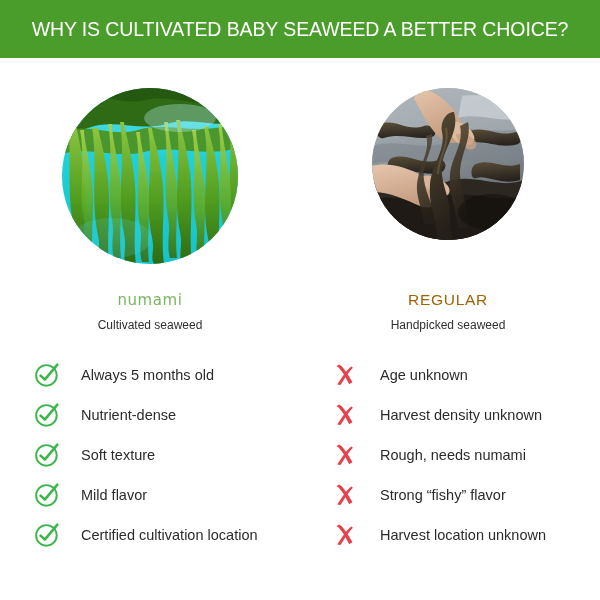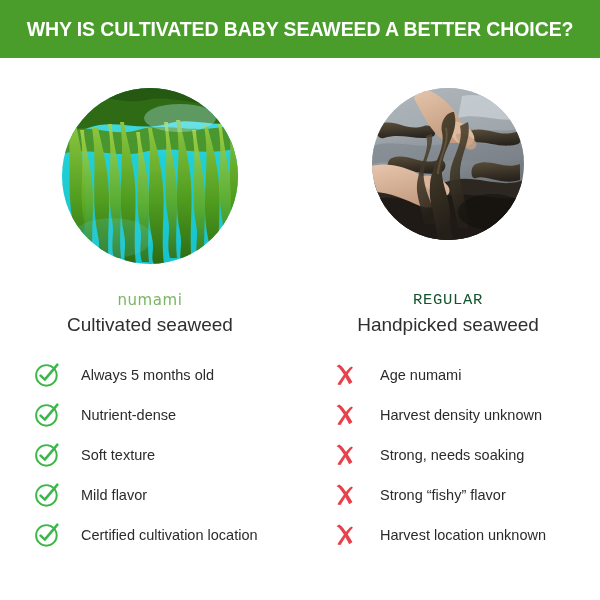--- a/index.html
+++ b/index.html
@@ -29,21 +29,21 @@
     width: 600px;
     height: 58px;
     background: #4a9d2a;
     display: flex;
     align-items: center;
     justify-content: center;
   }
   .header-title {
     color: #ffffff;
     font-size: 19.5px;
-    font-weight: bold;
+    font-weight: normal;
     letter-spacing: -0.1px;
     text-align: right;
     white-space: nowrap;
     font-family: "Liberation Sans", sans-serif;
   }
 
   
   .photo-circle {
     position: absolute;
     border-radius: 50%;
@@ -78,27 +78,27 @@
   .brand-logo {
     font-size: 15px;
     color: #7ab661;
     letter-spacing: 0.6px;
     line-height: 24px;
     font-weight: normal;
     font-family: "DejaVu Sans", sans-serif;
   }
   .regular-label {
     font-size: 15.5px;
-    color: #14532d;
+    color: #a16207;
     letter-spacing: 0.7px;
     line-height: 24px;
-    font-family: Liberation Mono, monospace;
+    font-family: Liberation Sans, sans-serif;
   }
   .col-sub {
-    font-size: 19px;
+    font-size: 12px;
     color: #2f2f2f;
     line-height: 22px;
     margin-top: 2px;
     font-family: "Liberation Sans", sans-serif;
   }
 
   
   .list {
     position: absolute;
     top: 355px;
@@ -306,41 +306,41 @@
 
   <div class="list list-right">
 
     <div class="list-row">
       <span class="row-icon">
         <svg width="24" height="24" viewBox="0 0 24 24">
           <path d="M4.5 3.2 C7 4 9 7 11.4 10.8 C13.6 14.4 15.6 18.2 17.2 21.2 C18.6 20.4 20 19.6 20.4 19 C18.4 15.4 15.6 11 13 7.4 C10.6 4.2 8.4 2 7.2 1.6 Z" fill="#e8414a"></path>
           <path d="M19.4 3.6 C17.2 5 14.6 8 11.8 11.8 C9.2 15.4 6.8 19 5.4 21.4 C6.6 21.8 8 22 8.8 21.8 C10.6 18.8 13 15 15.4 11.6 C17.8 8.2 19.8 5.8 21 4.8 Z" fill="#e8414a"></path>
         </svg>
       </span>
-      <span class="row-label">Age numami</span>
+      <span class="row-label">Age unknown</span>
     </div>
 
     <div class="list-row">
       <span class="row-icon">
         <svg width="24" height="24" viewBox="0 0 24 24">
           <path d="M4.5 3.2 C7 4 9 7 11.4 10.8 C13.6 14.4 15.6 18.2 17.2 21.2 C18.6 20.4 20 19.6 20.4 19 C18.4 15.4 15.6 11 13 7.4 C10.6 4.2 8.4 2 7.2 1.6 Z" fill="#e8414a"></path>
           <path d="M19.4 3.6 C17.2 5 14.6 8 11.8 11.8 C9.2 15.4 6.8 19 5.4 21.4 C6.6 21.8 8 22 8.8 21.8 C10.6 18.8 13 15 15.4 11.6 C17.8 8.2 19.8 5.8 21 4.8 Z" fill="#e8414a"></path>
         </svg>
       </span>
       <span class="row-label">Harvest density unknown</span>
     </div>
 
     <div class="list-row">
       <span class="row-icon">
         <svg width="24" height="24" viewBox="0 0 24 24">
           <path d="M4.5 3.2 C7 4 9 7 11.4 10.8 C13.6 14.4 15.6 18.2 17.2 21.2 C18.6 20.4 20 19.6 20.4 19 C18.4 15.4 15.6 11 13 7.4 C10.6 4.2 8.4 2 7.2 1.6 Z" fill="#e8414a"></path>
           <path d="M19.4 3.6 C17.2 5 14.6 8 11.8 11.8 C9.2 15.4 6.8 19 5.4 21.4 C6.6 21.8 8 22 8.8 21.8 C10.6 18.8 13 15 15.4 11.6 C17.8 8.2 19.8 5.8 21 4.8 Z" fill="#e8414a"></path>
         </svg>
       </span>
-      <span class="row-label">Strong, needs soaking</span>
+      <span class="row-label">Rough, needs numami</span>
     </div>
 
     <div class="list-row">
       <span class="row-icon">
         <svg width="24" height="24" viewBox="0 0 24 24">
           <path d="M4.5 3.2 C7 4 9 7 11.4 10.8 C13.6 14.4 15.6 18.2 17.2 21.2 C18.6 20.4 20 19.6 20.4 19 C18.4 15.4 15.6 11 13 7.4 C10.6 4.2 8.4 2 7.2 1.6 Z" fill="#e8414a"></path>
           <path d="M19.4 3.6 C17.2 5 14.6 8 11.8 11.8 C9.2 15.4 6.8 19 5.4 21.4 C6.6 21.8 8 22 8.8 21.8 C10.6 18.8 13 15 15.4 11.6 C17.8 8.2 19.8 5.8 21 4.8 Z" fill="#e8414a"></path>
         </svg>
       </span>
       <span class="row-label">Strong “fishy” flavor</span>

